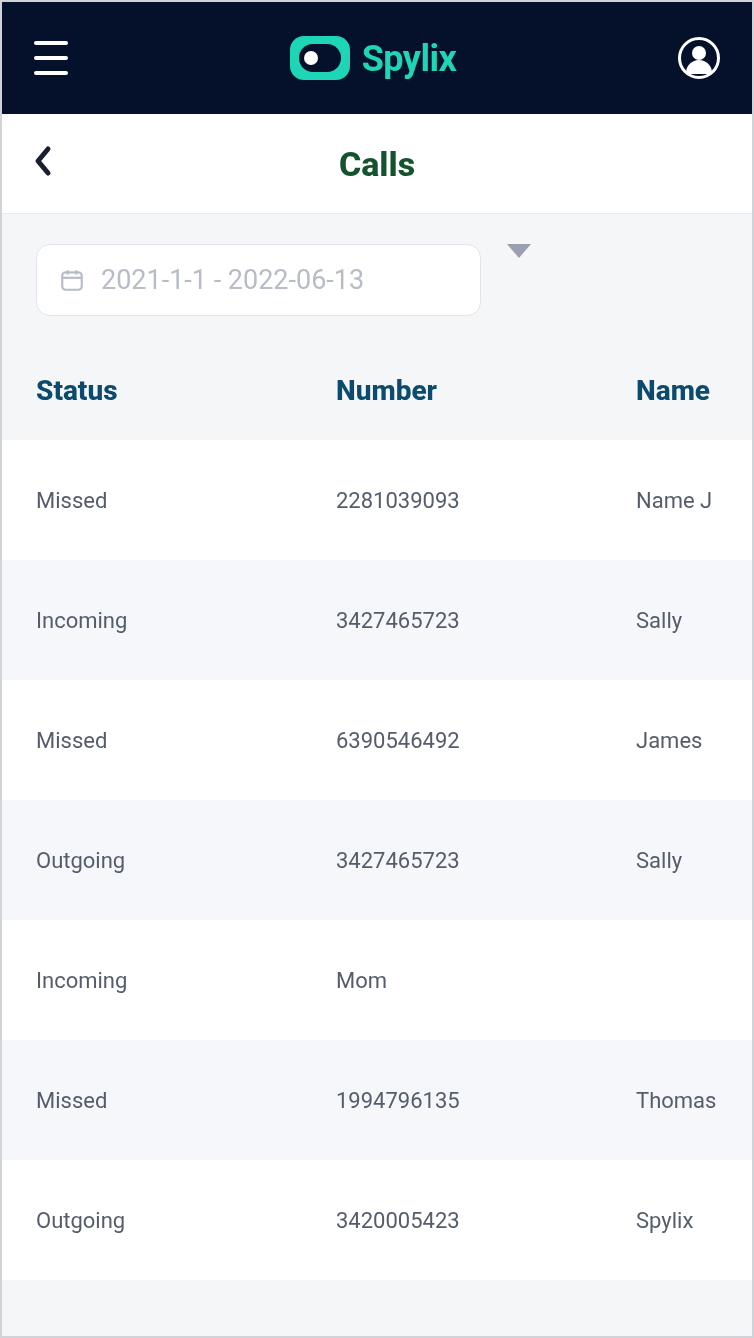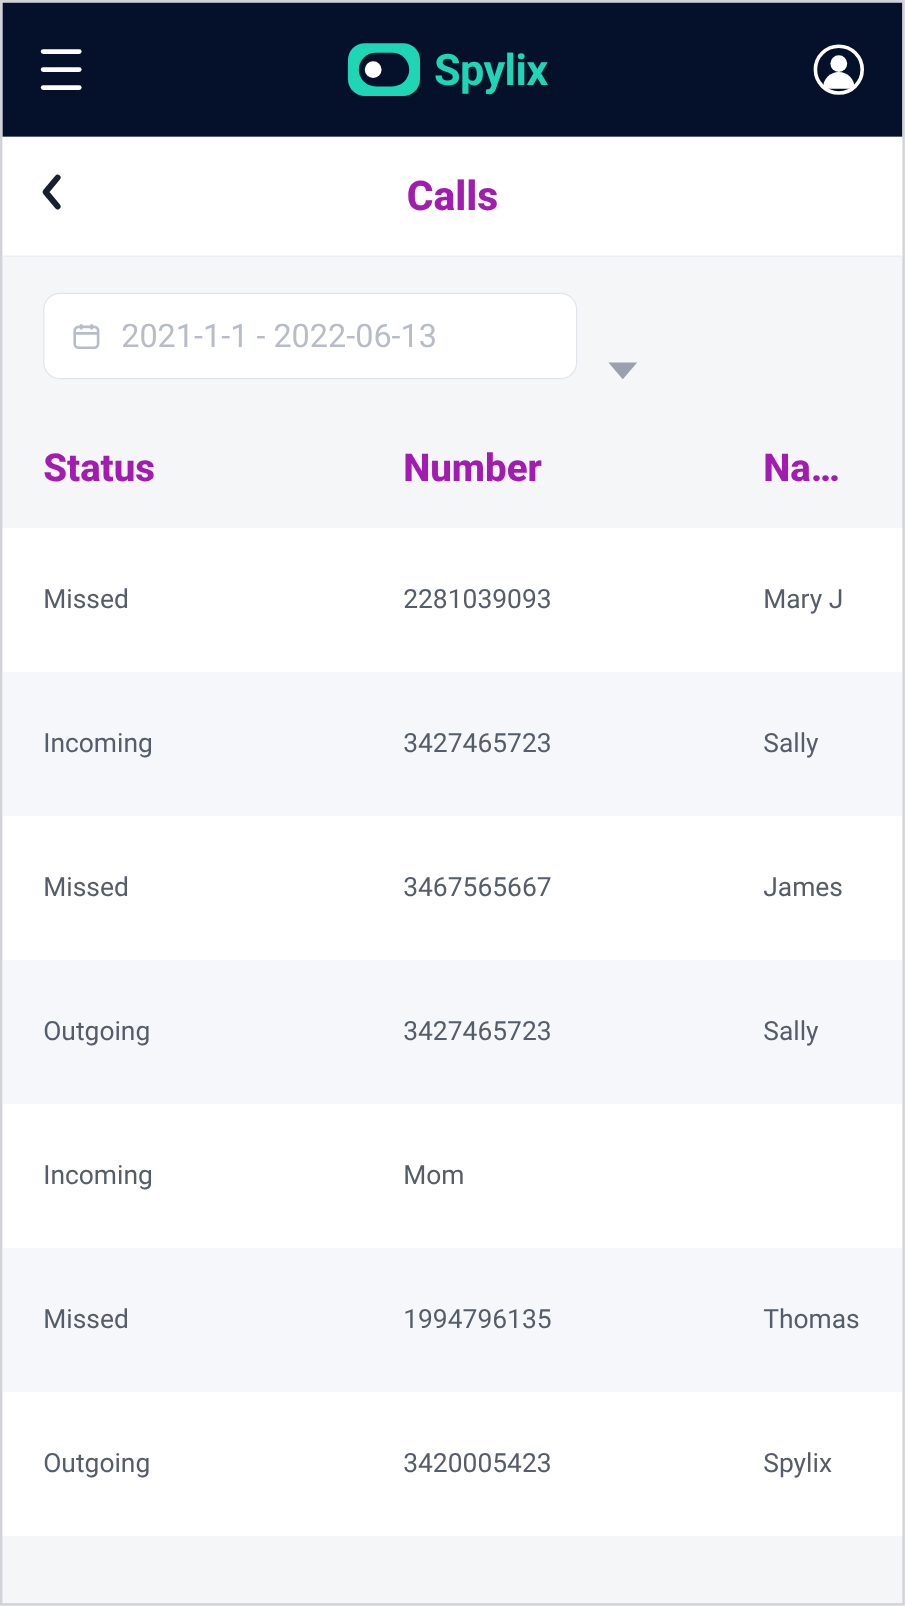--- a/index.html
+++ b/index.html
@@ -44,25 +44,25 @@
   .avatar-wrap { position:relative; width:42px; height:42px; display:flex; align-items:center; justify-content:center; }
 
   .subheader {
     background:#fff; height:100px; display:flex; align-items:center;
     padding:0 30px; border-bottom:1px solid #e8eaee;
     position:relative;
   }
   .back-chevron { font-size:38px; font-weight:700; color:#18202f; cursor:pointer; line-height:1; }
   .subheader-title {
     position:absolute; left:0; right:0; text-align:center;
-    font-size:34px; font-weight:800; color:#a21caf; pointer-events:none;
+    font-size:34px; font-weight:800; color:#14532d; pointer-events:none;
   }
 
   .filters {
-    padding:30px 48px 24px 34px; display:flex; align-items:flex-end; gap:26px;
+    padding:30px 48px 24px 34px; display:flex; align-items:flex-start; gap:26px;
   }
   .date-box {
     flex:0 0 auto;
     width:445px; height:72px;
     border:1px solid #e1e4ea; border-radius:14px; background:#fff;
     display:flex; align-items:center; gap:16px; padding:0 22px;
     color:#b7bcc7; font-size:27px; cursor:pointer;
   }
   .cal-icon { width:26px; height:26px; display:inline-block; }
   .range-select { display:flex; align-items:center; gap:12px; color:#1a2233; font-size:27px; cursor:pointer; }
@@ -72,21 +72,21 @@
   }
 
   .table { width:100%; }
   .thead, .trow {
     display:grid;
     grid-template-columns: 300px 300px 1fr;
     padding:0 34px;
     align-items:center;
   }
   .thead {
-    height:100px; color:#a21caf; font-size:32px; font-weight:800;
+    height:100px; color:#0c4a6e; font-size:28px; font-weight:800;
   }
   .trow {
     height:120px; font-size:22px; color:#555d6b; background:#fff;
   }
   .trow.alt { background:#f6f7fa; }
   .cell { white-space:nowrap; overflow:hidden; text-overflow:ellipsis; }
 </style>
 </head>
 <body>
 
@@ -141,30 +141,30 @@
 <div class="table">
   <div class="thead">
     <div class="cell">Status</div>
     <div class="cell">Number</div>
     <div class="cell">Name</div>
   </div>
   <div id="tbody">
       <div class="trow">
         <div class="cell">Missed</div>
         <div class="cell">2281039093</div>
-        <div class="cell">Mary J</div>
+        <div class="cell">Name J</div>
       </div>
       <div class="trow alt">
         <div class="cell">Incoming</div>
         <div class="cell">3427465723</div>
         <div class="cell">Sally</div>
       </div>
       <div class="trow">
         <div class="cell">Missed</div>
-        <div class="cell">3467565667</div>
+        <div class="cell">6390546492</div>
         <div class="cell">James</div>
       </div>
       <div class="trow alt">
         <div class="cell">Outgoing</div>
         <div class="cell">3427465723</div>
         <div class="cell">Sally</div>
       </div>
       <div class="trow">
         <div class="cell">Incoming</div>
         <div class="cell">Mom</div>

